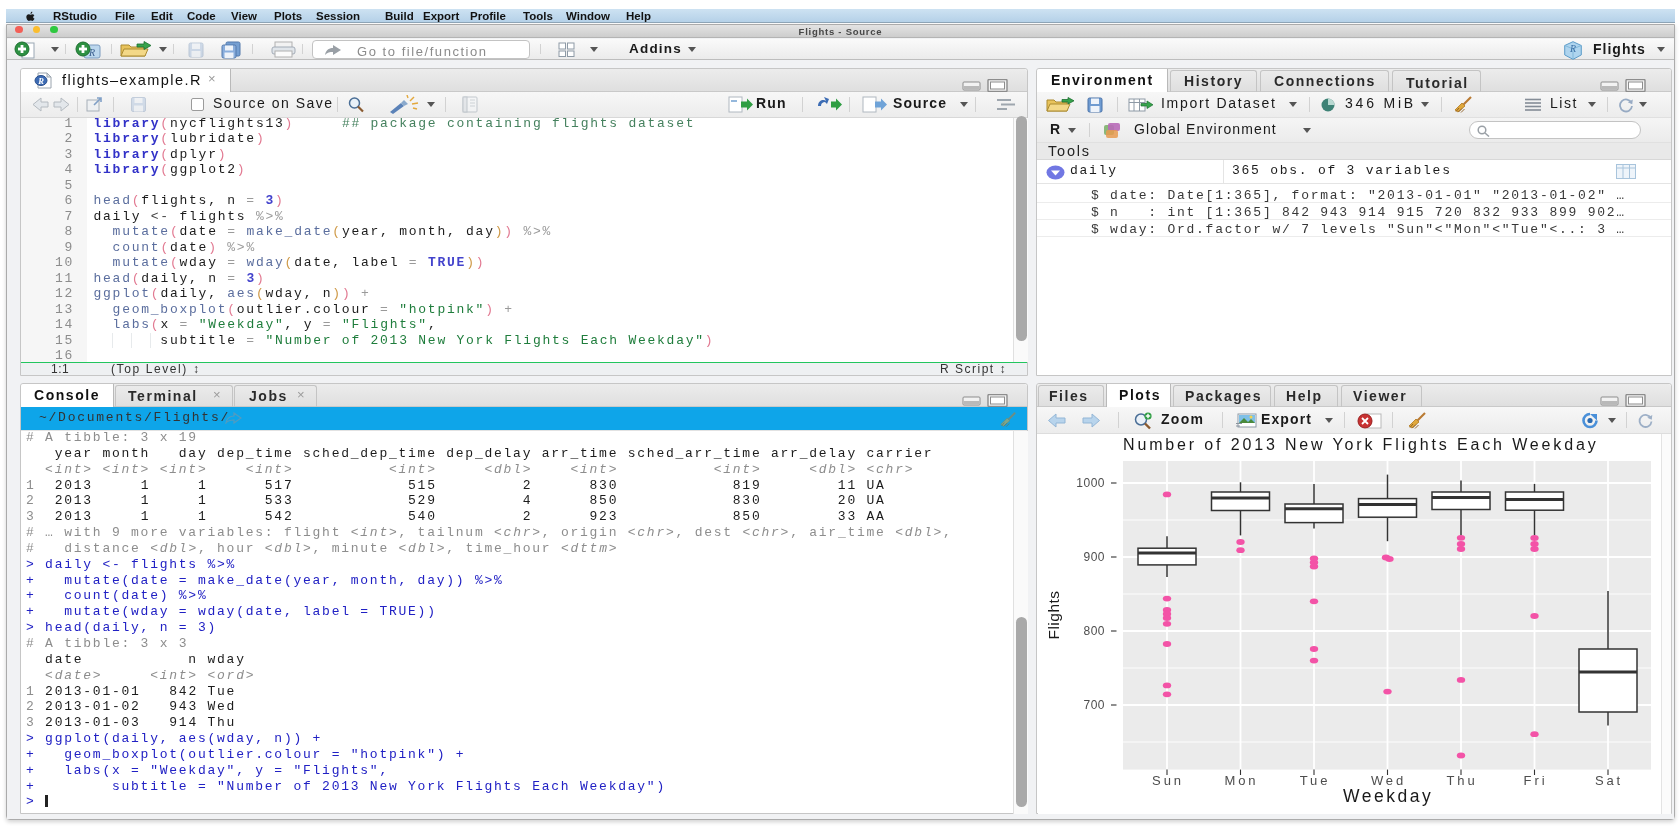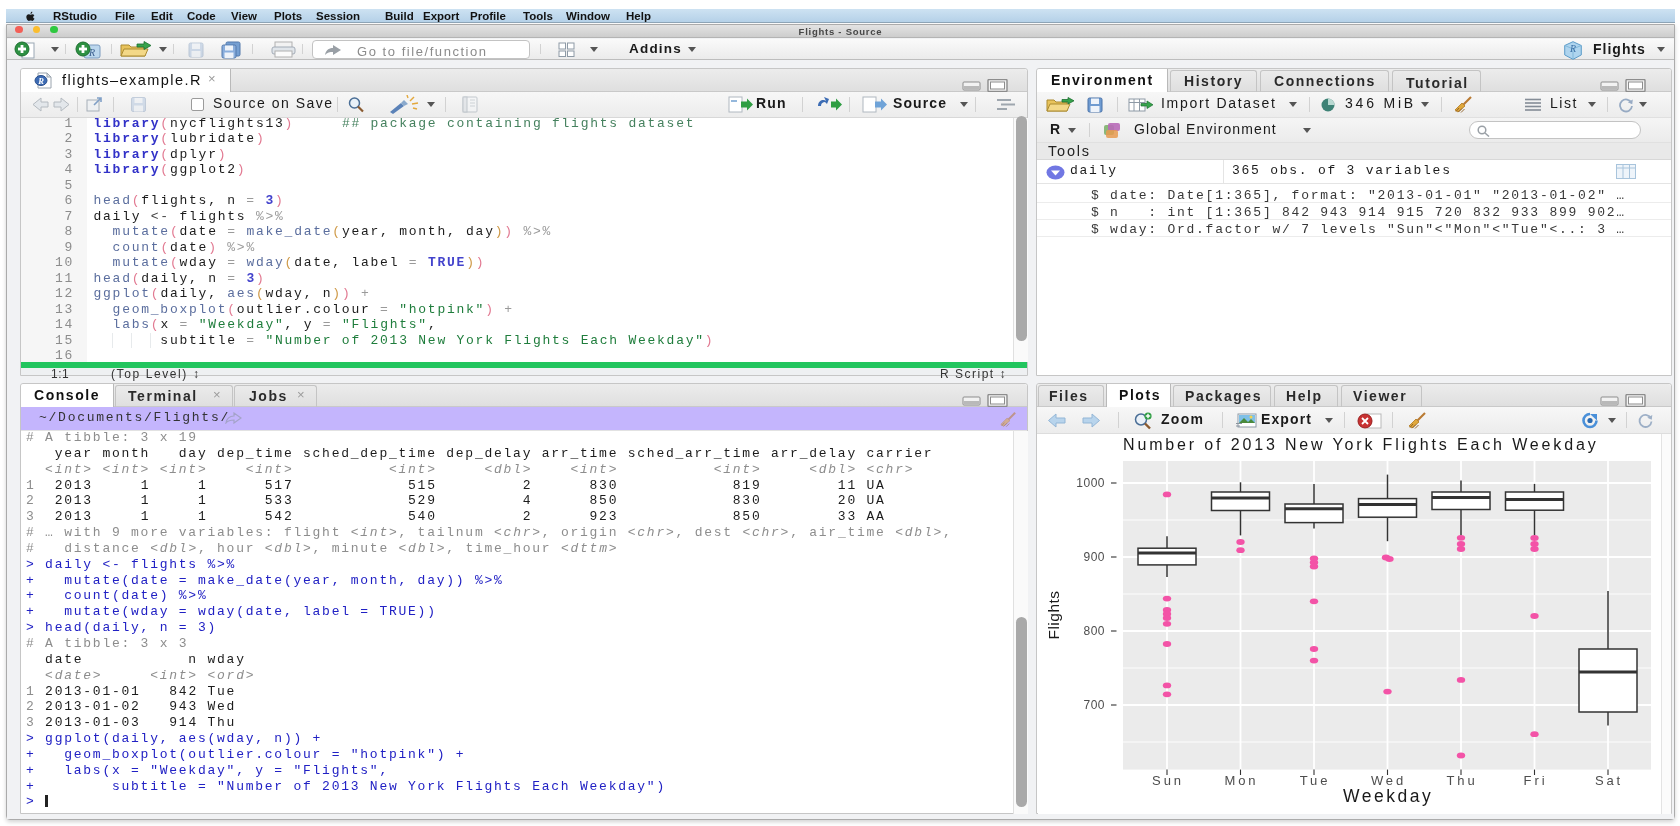--- a/index.html
+++ b/index.html
@@ -234,21 +234,21 @@
 14
 15
 16</div>
     <div class="abs mono" style="left:72.5px;top:-2.5px;line-height:15.5px;color:#1c1c1c" id="code"><div><span class="kw">library</span><span class="p1">(</span>nycflights13<span class="p1">)</span>     <span class="com">## package containing flights dataset</span></div><div><span class="kw">library</span><span class="p1">(</span>lubridate<span class="p1">)</span></div><div><span class="kw">library</span><span class="p1">(</span>dplyr<span class="p1">)</span></div><div><span class="kw">library</span><span class="p1">(</span>ggplot2<span class="p1">)</span></div><div>&nbsp;</div><div><span class="fn">head</span><span class="p1">(</span>flights, n <span class="op">=</span> <span class="num">3</span><span class="p1">)</span></div><div>daily <span style="color:#444">&lt;-</span> flights <span class="op">%&gt;%</span></div><div>  <span class="fn">mutate</span><span class="p1">(</span>date <span class="op">=</span> <span class="fn">make_date</span><span class="p2">(</span>year, month, day<span class="p2">)</span><span class="p1">)</span> <span class="op">%&gt;%</span></div><div>  <span class="fn">count</span><span class="p1">(</span>date<span class="p1">)</span> <span class="op">%&gt;%</span></div><div>  <span class="fn">mutate</span><span class="p1">(</span>wday <span class="op">=</span> <span class="fn">wday</span><span class="p2">(</span>date, label <span class="op">=</span> <span class="num">TRUE</span><span class="p2">)</span><span class="p1">)</span></div><div><span class="fn">head</span><span class="p1">(</span>daily, n <span class="op">=</span> <span class="num">3</span><span class="p1">)</span></div><div><span class="fn">ggplot</span><span class="p1">(</span>daily, <span class="fn">aes</span><span class="p2">(</span>wday, n<span class="p2">)</span><span class="p1">)</span> <span class="op">+</span></div><div>  <span class="fn">geom_boxplot</span><span class="p1">(</span>outlier.colour <span class="op">=</span> <span class="str">"hotpink"</span><span class="p1">)</span> <span class="op">+</span></div><div>  <span class="fn">labs</span><span class="p1">(</span>x <span class="op">=</span> <span class="str">"Weekday"</span>, y <span class="op">=</span> <span class="str">"Flights"</span>,</div><div><span style="background-image:linear-gradient(#e7eaec,#e7eaec),linear-gradient(#e7eaec,#e7eaec),linear-gradient(#e7eaec,#e7eaec);background-size:1px 100%;background-repeat:no-repeat;background-position:18.8px 0,37.7px 0,56.5px 0">       </span>subtitle <span class="op">=</span> <span class="str">"Number of 2013 New York Flights Each Weekday"</span><span class="p1">)</span></div></div>
   </div>
 
   <div class="abs" style="left:992px;top:49px;width:15px;height:244px;background:#fafafa;border-left:1px solid #e0e0e0">
     <div class="abs" style="left:2px;top:-2px;width:11px;height:225px;background:#a9a9a9;border-radius:6px"></div>
   </div>
 
-  <div class="abs" style="left:0;top:293px;width:100%;height:13px;background:#eef0f2;border-top:6px solid #22c55e;font-size:12px;color:#333">
+  <div class="abs" style="left:0;top:293px;width:100%;height:13px;background:#eef0f2;border-top:1px solid #22c55e;font-size:12px;color:#333">
     <span class="abs" style="left:30px;top:-1px;letter-spacing:0.5px">1:1</span>
     <span class="abs" style="left:90px;top:-1px;letter-spacing:1.6px">(Top Level) ↕</span>
     <span class="abs" style="right:20px;top:-1px;letter-spacing:1.5px">R Script ↕</span>
   </div>
 </div>
 
 <div class="abs" style="left:20px;top:383px;width:1008px;height:431px;background:#fff;border:1px solid #c6c6c6;border-radius:3px 3px 0 0">
   <div class="abs" style="left:0;top:0;width:100%;height:23px;background:linear-gradient(#ececec,#dfdfdf);border-bottom:1px solid #c9c9c9;border-radius:3px 3px 0 0">
     <div class="abs" style="left:0;top:0;width:93px;height:23px;background:#fff;border-right:1px solid #b9b9b9;border-radius:3px 0 0 0">
       <span class="abs tabtxt" style="left:13px;top:3px;font-weight:bold">Console</span>
@@ -261,21 +261,21 @@
       <span class="abs tabtxt" style="left:14px;top:2px;font-weight:bold;color:#2a2a2a">Jobs</span>
       <span class="abs" style="left:62px;top:1px;font-size:13px;color:#9b9b9b">×</span>
     </div>
   </div>
   <div class="minmax" style="left:941px"><svg width="46" height="13" viewBox="0 0 46 13">
           <rect x="1" y="3" width="17" height="8" rx="1" fill="#f2f2f2" stroke="#8d8d8d"></rect>
           <rect x="1.5" y="7" width="16" height="3.5" fill="#b9b9b9"></rect>
           <rect x="26" y="0.5" width="19" height="12" rx="1" fill="#f2f2f2" stroke="#8d8d8d" stroke-width="1.4"></rect>
           <rect x="28.5" y="3" width="14" height="7" fill="#fff" stroke="#8d8d8d"></rect>
         </svg></div>
-  <div class="abs" style="left:0;top:23px;width:100%;height:24px;background:#c4b5fd;border-bottom:1px solid #e2e2e2">
+  <div class="abs" style="left:0;top:23px;width:100%;height:24px;background:#0ea5e9;border-bottom:1px solid #e2e2e2">
     <span class="abs mono" style="left:18px;top:3px;font-size:13px;color:#333">~/Documents/Flights/</span>
     <svg class="abs" style="left:204px;top:5px" width="17" height="12" viewBox="0 0 17 12" opacity="0.55">
           <path d="M1 11 C2 5 6 4 9 4 L9 1 L16 6 L9 11 L9 8 C6 8 3 8.5 1 11 Z" fill="none" stroke="#8a949e" stroke-width="1.2"></path>
         </svg>
     <svg class="abs" style="left:978px;top:4px" width="18" height="17" viewBox="0 0 18 19" opacity="0.55">
           <path d="M1 15 L8 8 L11 11 L4 17 Z" fill="#e0a83c" stroke="#b07820" stroke-width="0.8"></path>
           <path d="M2 16.5 L5 13 M4.5 17 L8 13.5 M7 17.5 L10.5 14" stroke="#8a5a20" stroke-width="0.9"></path>
           <line x1="9.5" y1="9.5" x2="17" y2="2" stroke="#b97a33" stroke-width="2.2"></line>
         </svg>
   </div>

